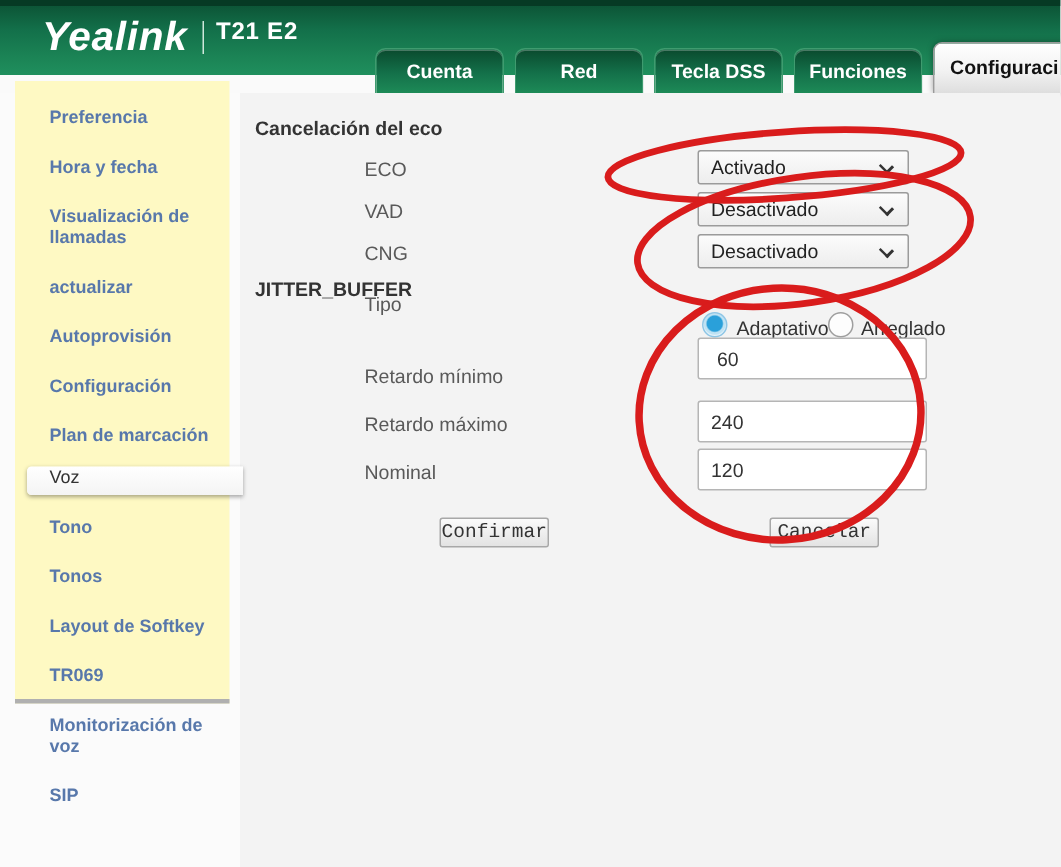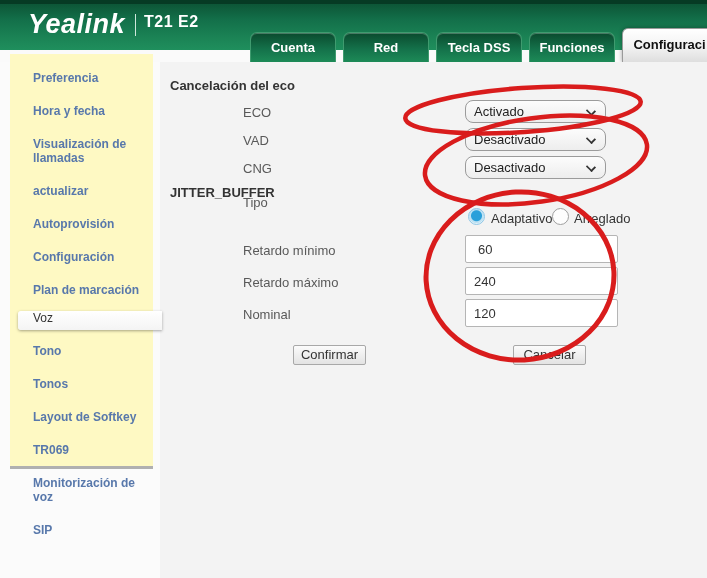--- a/index.html
+++ b/index.html
@@ -81,21 +81,21 @@
   }
 
   
   .main{ position:absolute; left:160px; top:62px; width:547px; height:516px; }
   .sect-title{ position:absolute; left:10px; font-size:13px; font-weight:bold; color:#333; }
   .st1{ top:16px; } .st2{ top:123px; }
   .flabel{ position:absolute; left:83px; font-size:13px; color:#595959; }
 
   .select{
     position:absolute; left:305px; width:141px; height:23px;
-    border:1px solid #9b9b9b; border-radius:8px;
+    border:1px solid #9b9b9b; border-radius:2px;
     background:linear-gradient(180deg,#fcfcfc,#ededed);
     font-size:13px; color:#222;
     display:flex; align-items:center; padding:0 8px; cursor:pointer;
   }
   .select .chev{
     position:absolute; right:10px; top:6px; width:8px; height:8px;
     border-right:2px solid #333; border-bottom:2px solid #333;
     transform:rotate(45deg) scale(1,0.8);
   }
   .tinput{
@@ -110,32 +110,32 @@
     border:1px solid #8ec6e6;
     background:radial-gradient(circle at 50% 45%, #2aa0da 0 5px, #bfe2f3 6px 7px, #eaf5fb 8px);
   }
   .radio.off{ border:1px solid #9f9f9f; background:#fdfdfd; }
   .rlabel{ position:absolute; font-size:13px; color:#333; }
 
   .btn{
     position:absolute; width:73px; height:20px;
     border:1px solid #a8a8a8; border-radius:2px;
     background:linear-gradient(180deg,#fbfbfb,#e3e3e3);
-    font-family:Liberation Sans, sans-serif;
+    font-family:Liberation Mono, monospace;
     font-size:13px; color:#333; text-align:center; line-height:18px; cursor:pointer;
   }
 
   
   .lab-eco{ top:43px; } .sel-eco{ top:38px; }
   .lab-vad{ top:71px; } .sel-vad{ top:66px; }
   .lab-cng{ top:99px; } .sel-cng{ top:94px; }
   .lab-tipo{ top:133px;text-align:right; }
   .rad1{ left:308px; top:146px; } .rl1{ left:331px; top:149px; }
   .rad2{ left:392px; top:146px; } .rl2{ left:414px; top:149px; }
-  .lab-min{ top:181px; } .in-min{ top:173px;padding-left:12px; }
+  .lab-min{ top:181px; } .in-min{ top:163px;padding-left:12px; }
   .lab-max{ top:213px; } .in-max{ top:205px; }
   .lab-nom{ top:245px; } .in-nom{ top:237px; }
   .btn-confirm{ left:133px; top:283px; }
   .btn-cancel{ left:353px; top:283px; }
 
   
   .annot{ position:absolute; left:0; top:0; width:707px; height:578px; pointer-events:none; z-index:60; }
 </style>
 </head>
 <body>

